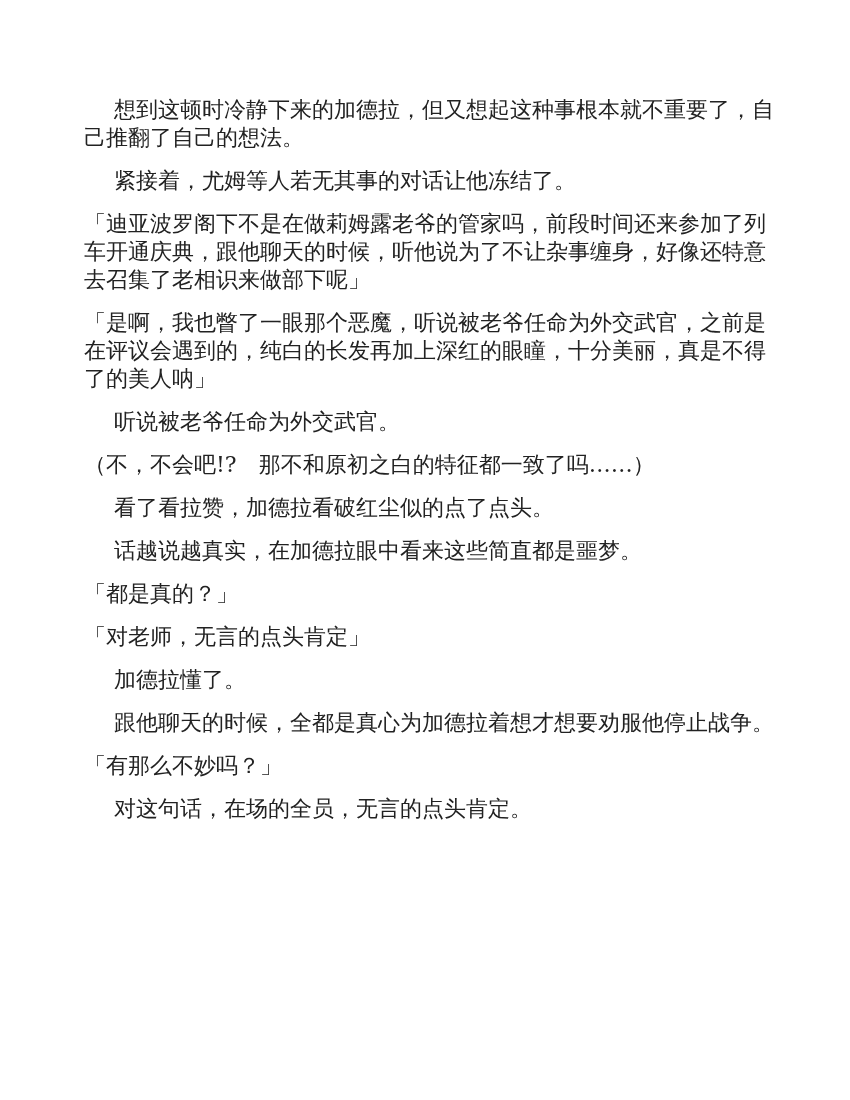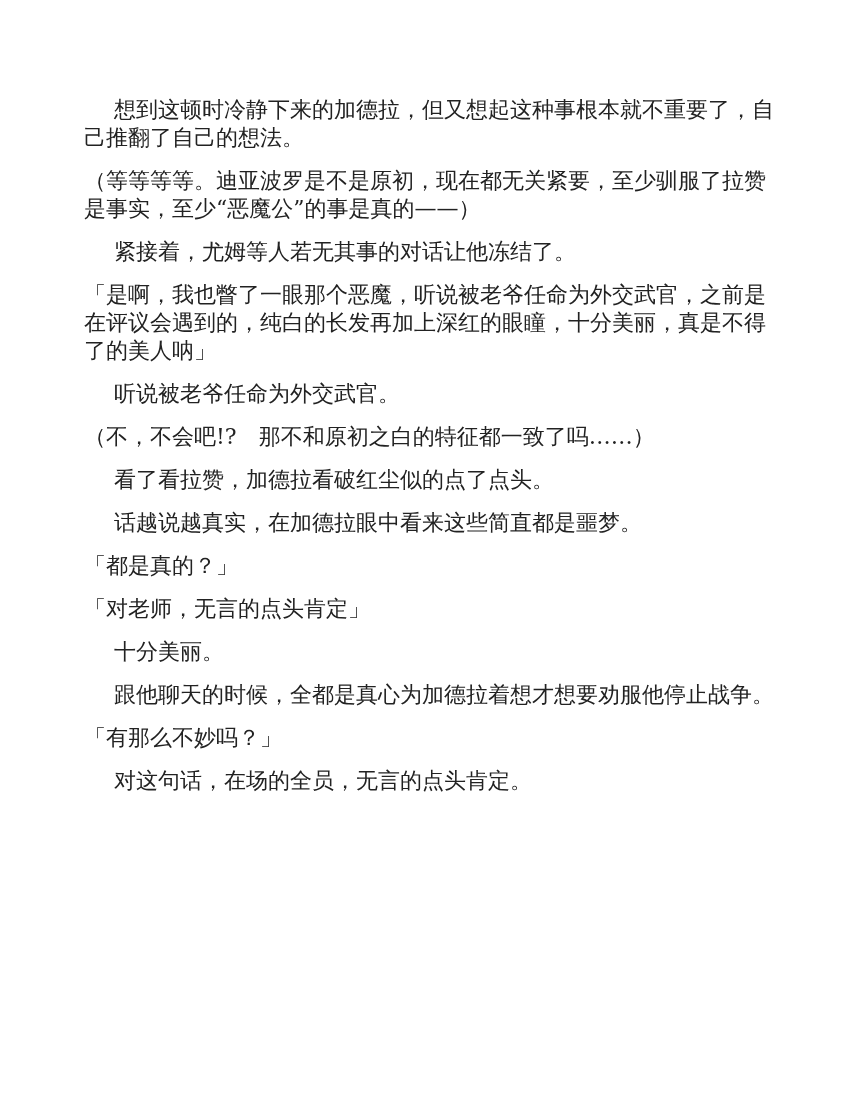--- a/index.html
+++ b/index.html
@@ -36,27 +36,27 @@
   .text-block p.indent {
     text-indent: 30px;
   }
 </style>
 </head>
 <body>
 
 <div class="page">
   <div class="text-block">
     <p class="indent">想到这顿时冷静下来的加德拉，但又想起这种事根本就不重要了，自己推翻了自己的想法。</p>
-    <p>（等等等等。迪亚波罗是不是原初，现在都无关紧要，至少驯服了拉赞是事实，至少“恶魔公”的事是真的——）</p>
     <p class="indent">紧接着，尤姆等人若无其事的对话让他冻结了。</p>
+    <p>「迪亚波罗阁下不是在做莉姆露老爷的管家吗，前段时间还来参加了列车开通庆典，跟他聊天的时候，听他说为了不让杂事缠身，好像还特意去召集了老相识来做部下呢」</p>
     <p>「是啊，我也瞥了一眼那个恶魔，听说被老爷任命为外交武官，之前是在评议会遇到的，纯白的长发再加上深红的眼瞳，十分美丽，真是不得了的美人呐」</p>
     <p class="indent">听说被老爷任命为外交武官。</p>
     <p>（不，不会吧!?　那不和原初之白的特征都一致了吗……）</p>
     <p class="indent">看了看拉赞，加德拉看破红尘似的点了点头。</p>
     <p class="indent">话越说越真实，在加德拉眼中看来这些简直都是噩梦。</p>
     <p>「都是真的？」</p>
     <p>「对老师，无言的点头肯定」</p>
-    <p class="indent">十分美丽。</p>
+    <p class="indent">加德拉懂了。</p>
     <p class="indent">跟他聊天的时候，全都是真心为加德拉着想才想要劝服他停止战争。</p>
     <p>「有那么不妙吗？」</p>
     <p class="indent">对这句话，在场的全员，无言的点头肯定。</p>
   </div>
 </div>
 
 </body></html>

